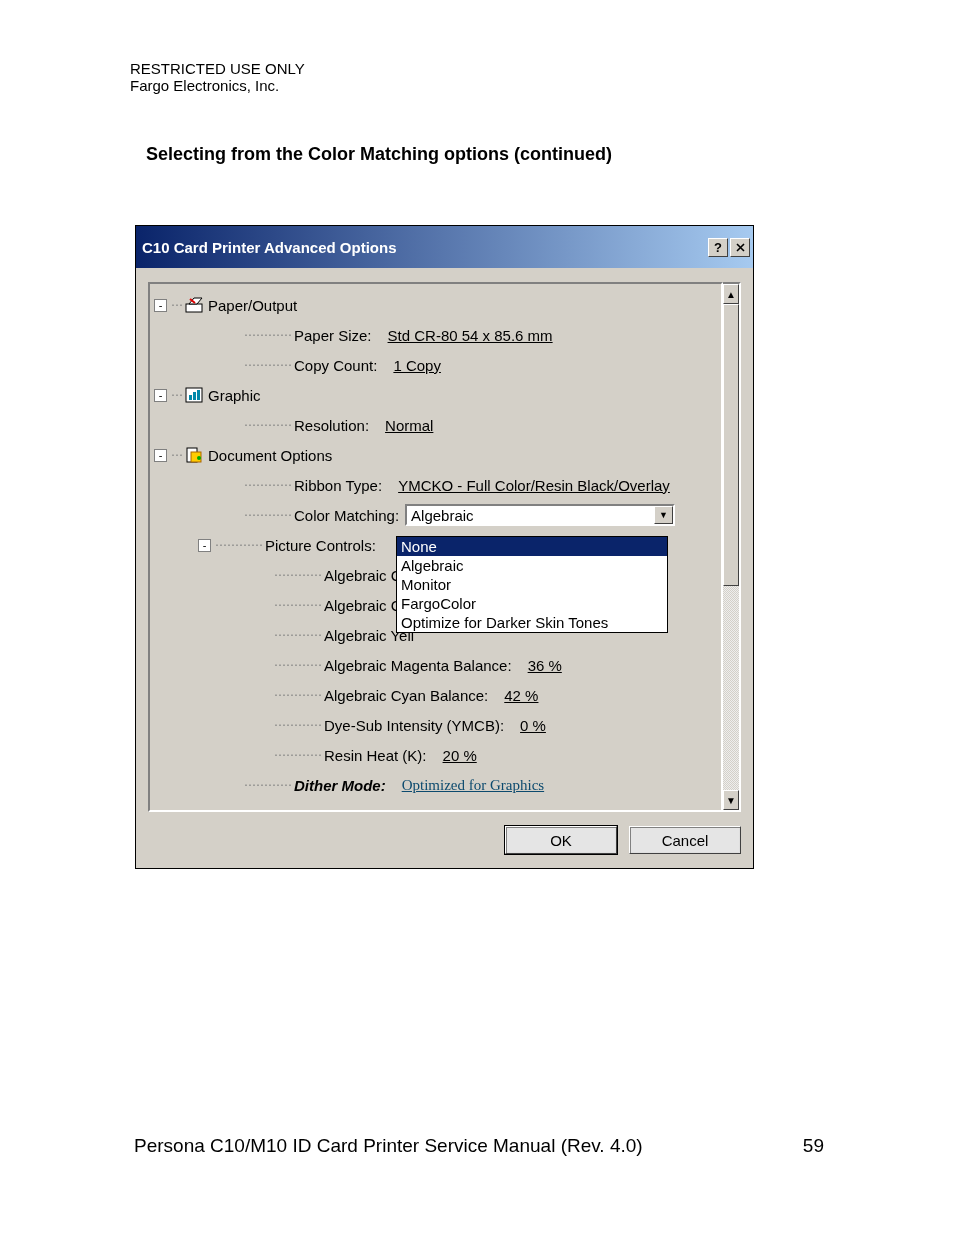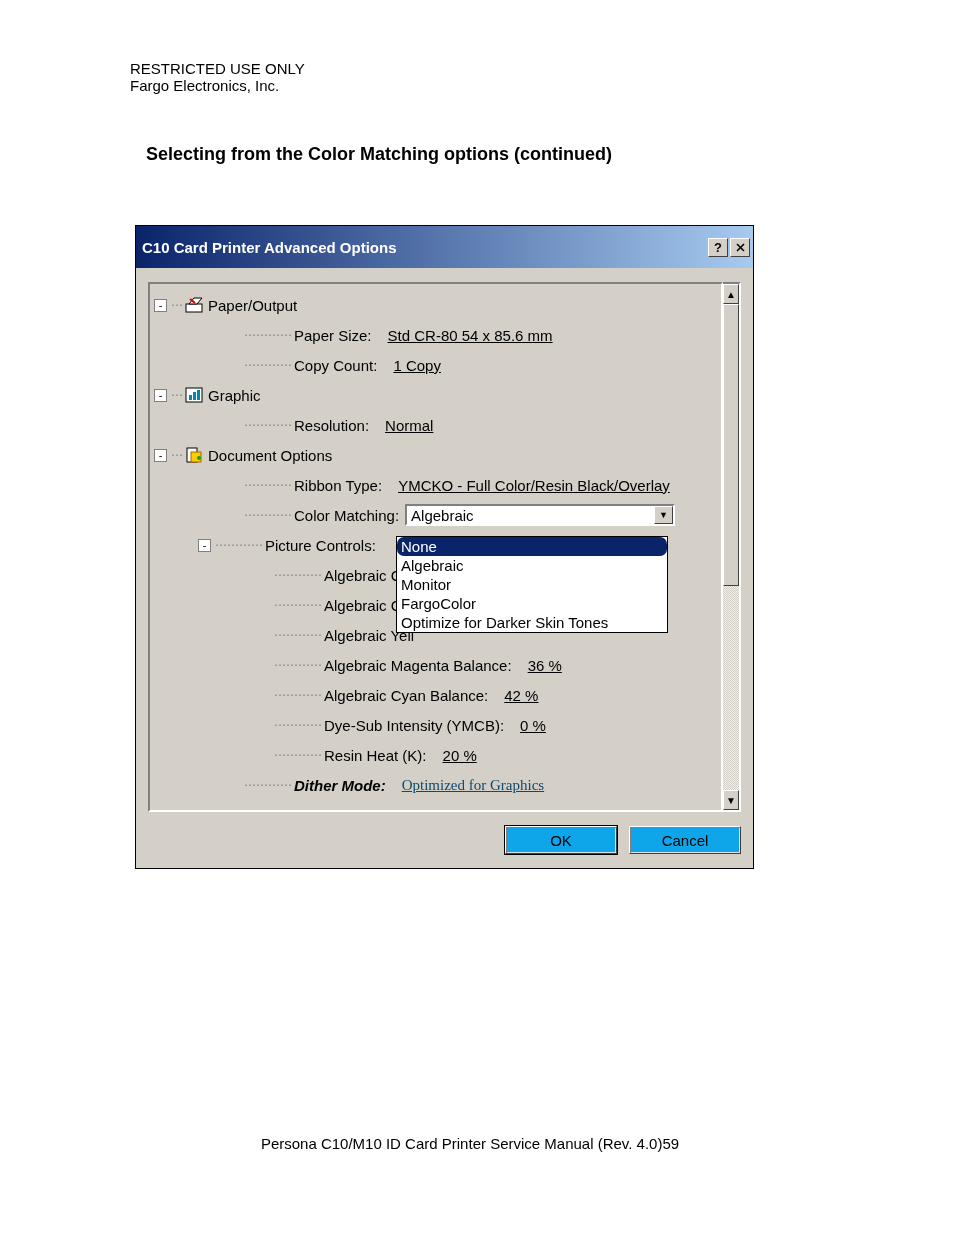--- a/index.html
+++ b/index.html
@@ -153,47 +153,47 @@
   .dropdown {
     position:absolute;
     left: 246px;
     top: 252px;
     width: 270px;
     background:#fff;
     border:1px solid #000;
     font-size:15px;
     z-index:5;
   }
-  .dropdown .opt { padding:1px 4px;border-radius:7px; }
+  .dropdown .opt { padding:1px 4px; }
   .dropdown .opt.sel { background:#0a246a; color:#fff; }
   .buttons {
     display:flex;
     justify-content:flex-end;
     gap: 12px;
     padding-top: 14px;
   }
   .btn {
     width: 110px;
     height: 26px;
-    background:#0ea5e9;
+    background:#e5e5e5;
     border:1px solid #fff;
     border-right-color:#404040;
     border-bottom-color:#404040;
     box-shadow: 1px 1px 0 #808080 inset, -1px -1px 0 #dfdfdf inset;
     display:flex;align-items:center;justify-content:center;
     font-size:15px;
   }
   .btn.default { outline:1px solid #000; }
   .footer {
     position:absolute;
-    left:116px; right:130px;
+    left:134px; right:130px;
     top: 1135px;
     display:flex;
-    justify-content:center;
-    font-size:15px;
+    justify-content:space-between;
+    font-size:19px;
   }
   .gray { color:#0c4a6e;font-family:Liberation Serif, serif; }
 </style>
 </head>
 <body>
 
 <div class="page">
   <div class="hdr">
     <span>RESTRICTED USE ONLY</span>
     <span>Fargo Electronics, Inc.</span>

